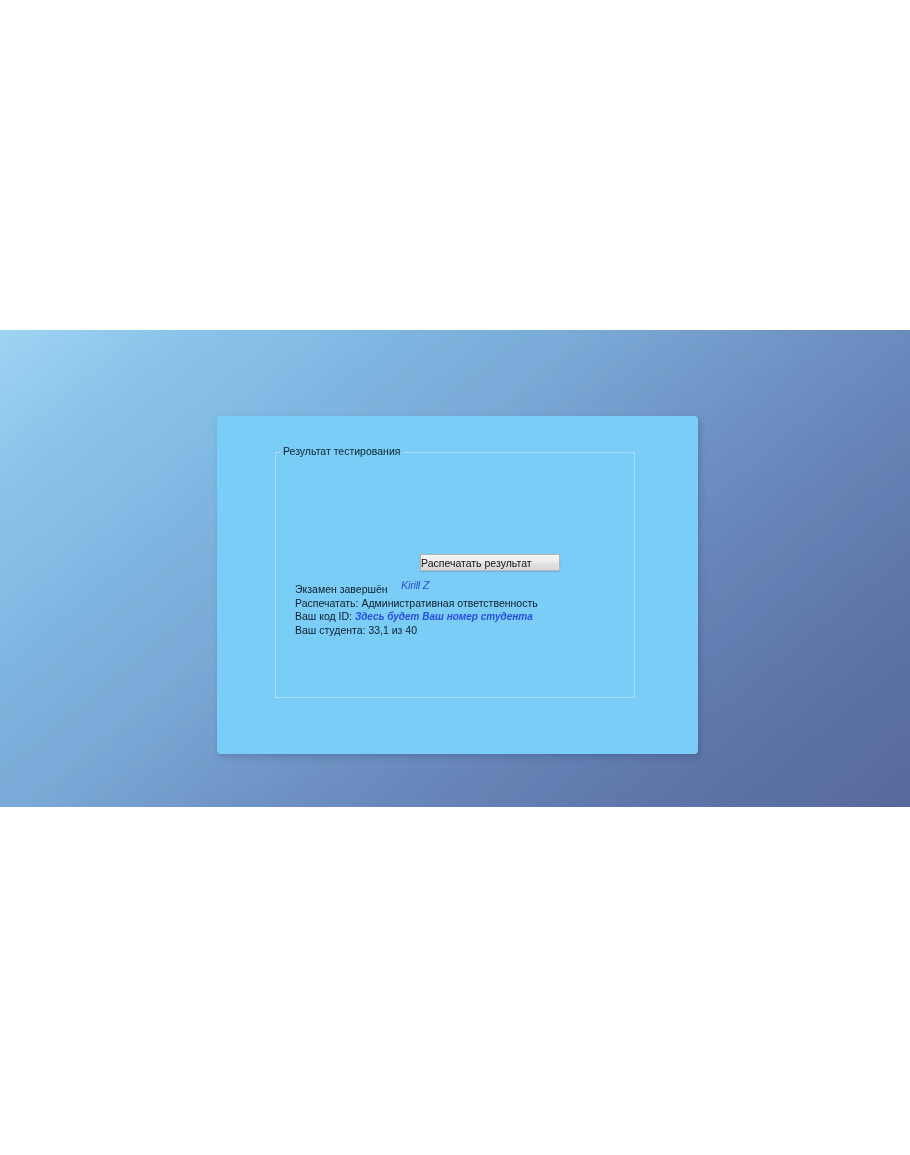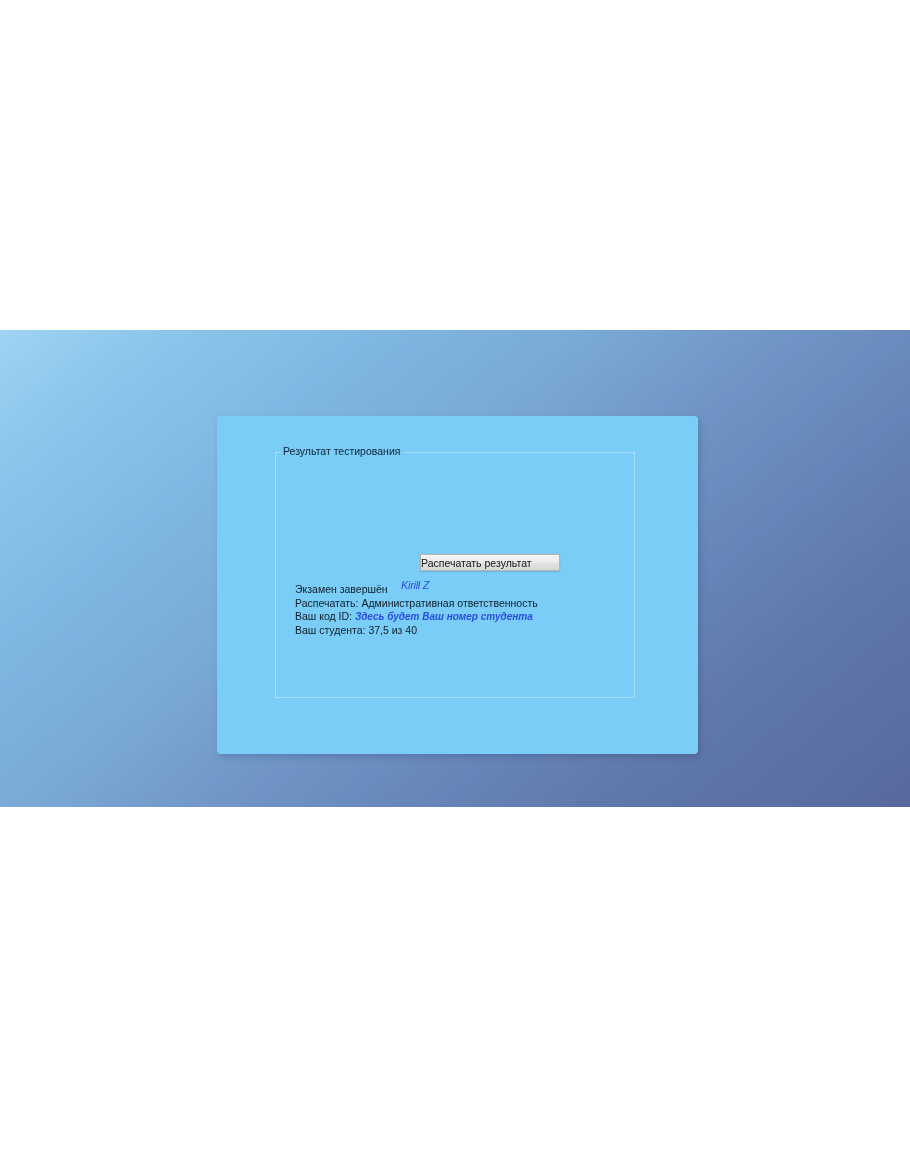--- a/index.html
+++ b/index.html
@@ -246,21 +246,21 @@
             <span>Административная ответственность</span>
           </div>
 
           <div class="result-line">
             <span>Ваш код ID:</span>
             <span class="hint-text">Здесь будет Ваш номер студента</span>
           </div>
 
           <div class="result-line">
             <span>Ваш студента:</span>
-            <span>37,5 из 40</span>
+            <span>33,1 из 40</span>
           </div>
 
 
 
         </div>
       </div>
     </div>
   </div>
 </div>
 

